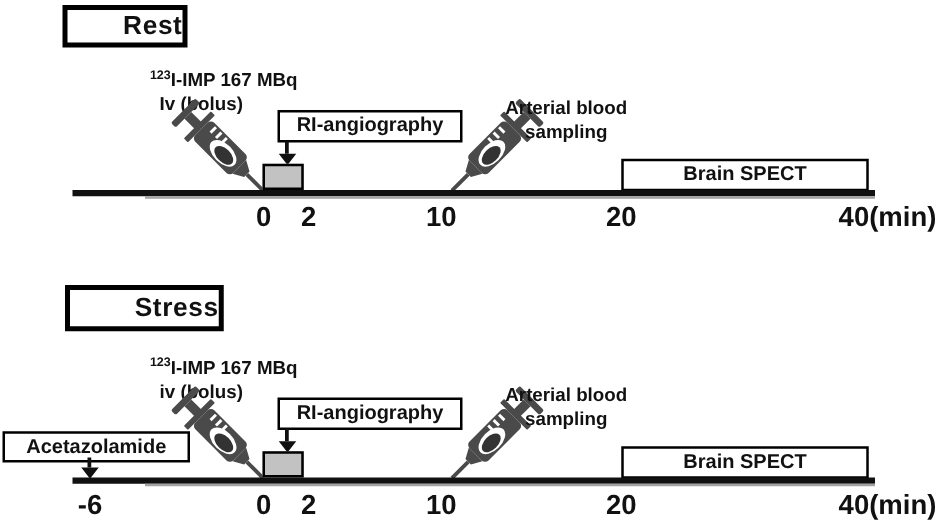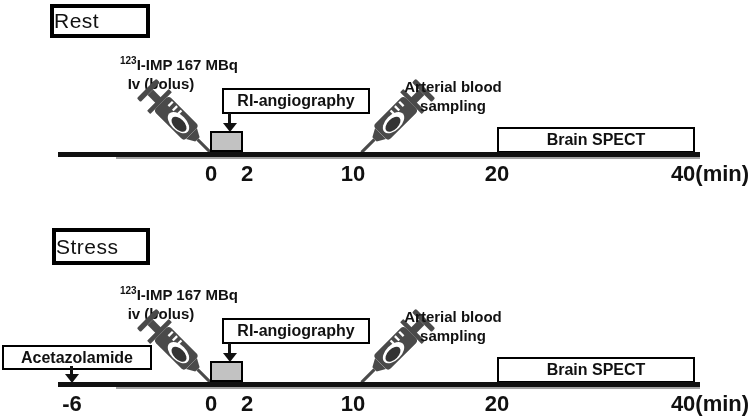--- a/index.html
+++ b/index.html
@@ -2,22 +2,22 @@
 <html><head>
 <meta charset="utf-8">
 <style>
   html,body { margin:0; padding:0; background:#fff; }
   .fig {
     position:relative; width:752px; height:418px; background:#ffffff;
     font-family:"Liberation Sans", sans-serif; color:#111; overflow:hidden;
   }
   .titlebox {
     position:absolute; border:4px solid #000; background:#fff; box-sizing:border-box;
-    display:flex; align-items:center; justify-content:flex-start;
-    font-size:21px; font-weight:400; letter-spacing:0.5px;
+    display:flex; align-items:center; justify-content:flex-end;
+    font-size:21px; font-weight:700; letter-spacing:0.5px;
   }
   .labelbox {
     position:absolute; border:2.5px solid #000; background:#fff; box-sizing:border-box;
     display:flex; align-items:center; justify-content:center;
     font-size:16px; font-weight:700; white-space:nowrap;text-align:center;
   }
   .timeline { position:absolute; height:5px; background:#111; }
   .timeline-shadow { position:absolute; height:2px; background:#a3a3a3; }
   .tick {
     position:absolute; transform:translateX(-50%);
@@ -112,21 +112,21 @@
     <div class="timeline-shadow" style="left:116px; top:157px; width:584px;"></div>
 
     <span class="tick" style="left:211px; top:161px;">0</span>
     <span class="tick" style="left:247px; top:161px;">2</span>
     <span class="tick" style="left:353px; top:161px;">10</span>
     <span class="tick" style="left:497px; top:161px;">20</span>
     <span class="tick" style="left:710px; top:161px;">40(min)</span>
   </div>
 
   <div>
-    <div class="titlebox" style="left:52px; top:228px; width:98px; height:37px;">
+    <div class="titlebox" style="left:52px; top:228px; width:127px; height:37px;">
       <span>Stress</span>
     </div>
 
     <div class="labelbox" style="left:2px; top:345px; width:150px; height:25px;">
       <span>Acetazolamide</span>
     </div>
     <div class="arrow" style="left:70px; top:366px; height:8px;"></div>
 
     <div class="note" style="left:76px; top:285px; width:170px;">
       <div><sup>123</sup><span>I-IMP 167 MBq</span></div>

